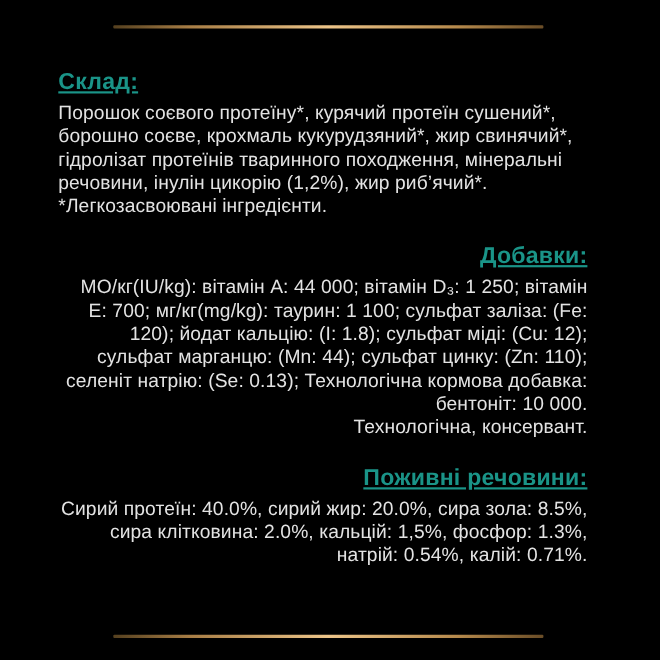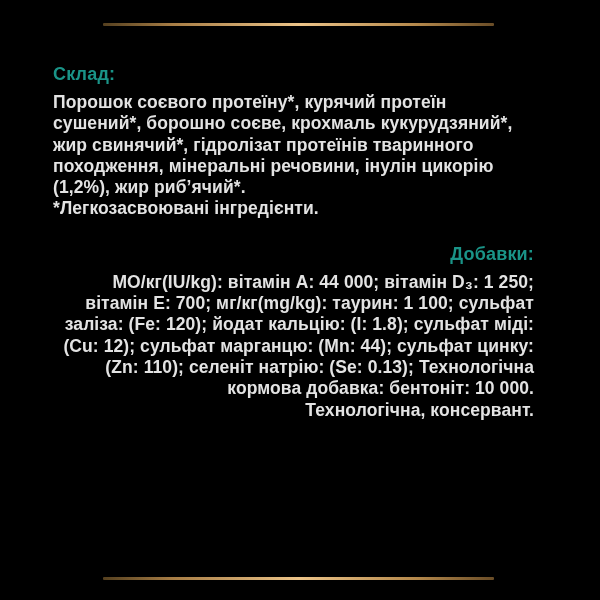--- a/index.html
+++ b/index.html
@@ -35,31 +35,32 @@
     left: 53px;
     top: 62px;
     width: 481px;
   }
   section { margin: 0; }
   section + section { margin-top: 22px; text-align: right; }
 
   h2.sec-heading {
     margin: 0 0 5px 0;
     color: #1a9488;
-    font-size: 18px;
+    font-size: 21px;
     line-height: 25px;
     font-weight: 700;
     letter-spacing: 0.01em;
+    text-decoration: underline;
   }
   p.body-text {
     margin: 0;
     color: #e3e3e3;
     font-size: 17.5px;
     line-height: 21.3px;
-    font-weight: 700;
+    font-weight: 400;
     letter-spacing: 0.005em;
   }
 </style>
 </head>
 <body>
 
 <div class="gold-line top"></div>
 
 <div class="content">
 
@@ -68,16 +69,20 @@
     <p class="body-text">Порошок соєвого протеїну*, курячий протеїн сушений*, борошно соєве, крохмаль кукурудзяний*, жир свинячий*, гідролізат протеїнів тваринного походження, мінеральні речовини, інулін цикорію (1,2%), жир риб’ячий*.</p>
     <p class="body-text">*Легкозасвоювані інгредієнти.</p>
   </section>
 
   <section>
     <h2 class="sec-heading">Добавки:</h2>
     <p class="body-text">МО/кг(IU/kg): вітамін A: 44 000; вітамін D₃: 1 250; вітамін E: 700; мг/кг(mg/kg): таурин: 1 100; сульфат заліза: (Fe: 120); йодат кальцію: (I: 1.8); сульфат міді: (Cu: 12); сульфат марганцю: (Mn: 44); сульфат цинку: (Zn: 110); селеніт натрію: (Se: 0.13); Технологічна кормова добавка: бентоніт: 10 000.</p>
     <p class="body-text">Технологічна, консервант.</p>
   </section>
 
+  <section>
+    <h2 class="sec-heading">Поживні речовини:</h2>
+    <p class="body-text">Сирий протеїн: 40.0%, сирий жир: 20.0%, сира зола: 8.5%, сира клітковина: 2.0%, кальцій: 1,5%, фосфор: 1.3%, натрій: 0.54%, калій: 0.71%.</p>
+  </section>
 
 </div>
 
 <div class="gold-line bottom"></div>
 
 </body></html>

